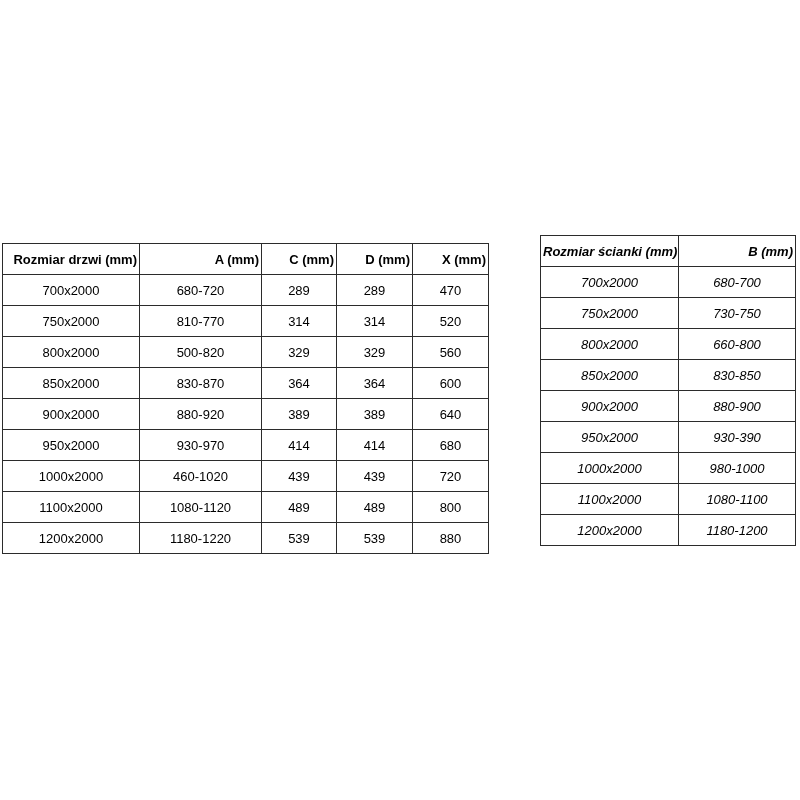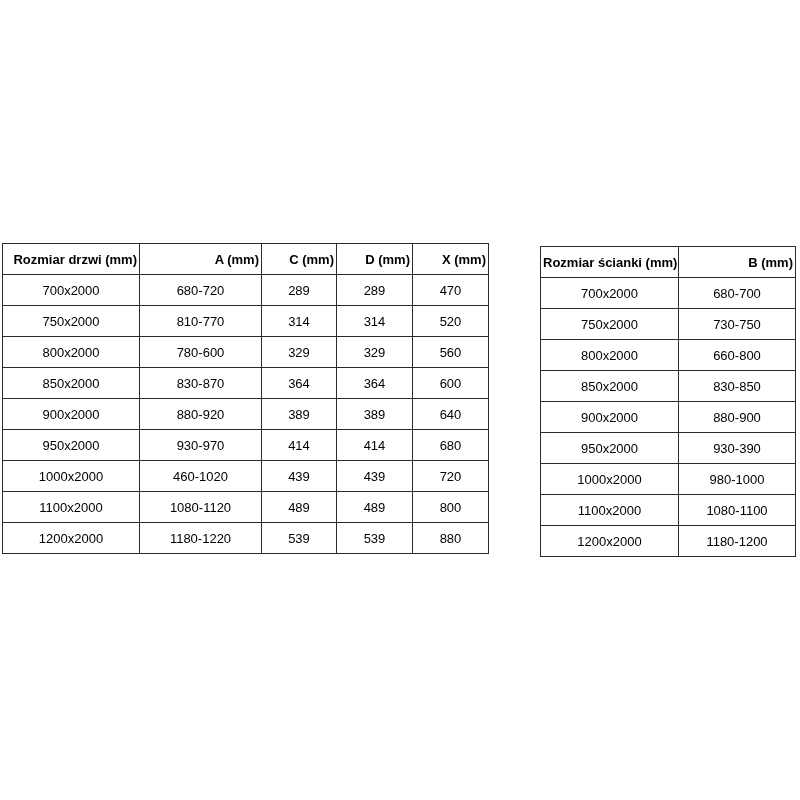--- a/index.html
+++ b/index.html
@@ -30,21 +30,21 @@
     text-align: center;
     vertical-align: middle;
     height: 30px;
     padding: 0 2px;
     font-weight: normal;
     white-space: nowrap;
     overflow: hidden;
   }
   table.spec th { font-weight: bold; text-align: right; }
   #left-table  { left: 2px;   top: 243px; width: 486px; }
-  #right-table { left: 540px; top: 246px; width: 255px; }
+  #right-table { left: 540px; top: 235px; width: 255px; font-style: italic; }
 </style>
 </head>
 <body>
 
 <div class="page">
 
   <table class="spec" id="left-table">
     <colgroup>
       <col style="width:137px">
         <col style="width:122px">
@@ -71,21 +71,21 @@
       </tr>
       <tr>
         <td>750x2000</td>
         <td>810-770</td>
         <td>314</td>
         <td>314</td>
         <td>520</td>
       </tr>
       <tr>
         <td>800x2000</td>
-        <td>780-600</td>
+        <td>500-820</td>
         <td>329</td>
         <td>329</td>
         <td>560</td>
       </tr>
       <tr>
         <td>850x2000</td>
         <td>830-870</td>
         <td>364</td>
         <td>364</td>
         <td>600</td>

